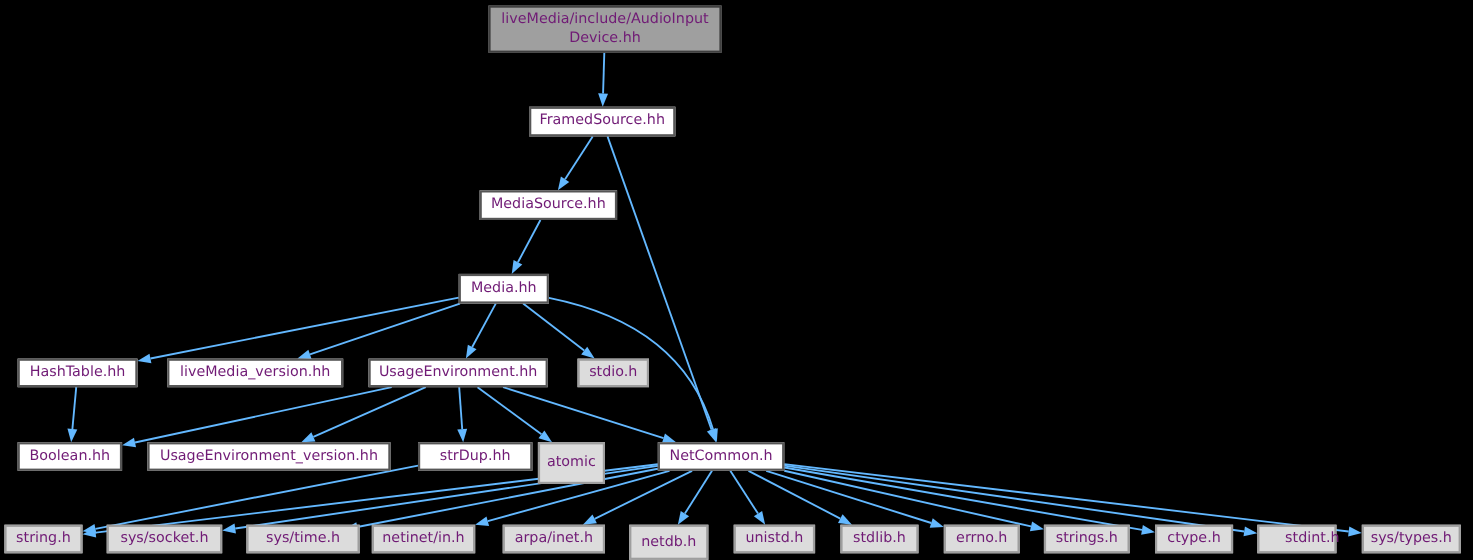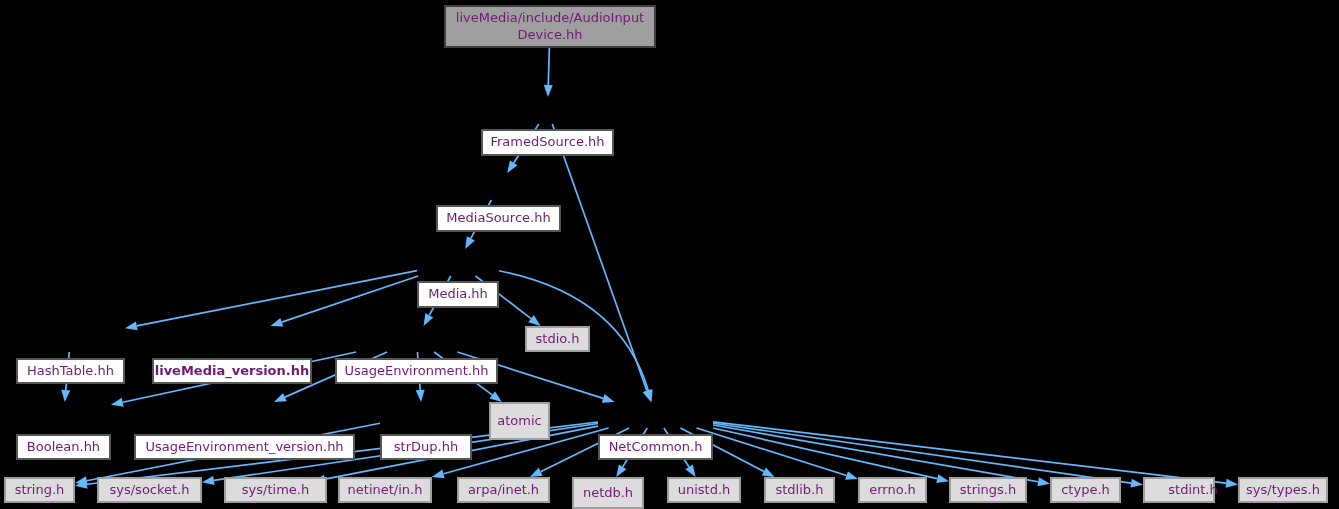--- a/index.html
+++ b/index.html
@@ -24,21 +24,21 @@
     align-items: center;
     justify-content: center;
     text-align: center;
     font-size: 13px;
     line-height: 1.3;
     color: #701a75;
     white-space: pre-line;
     cursor: default;
   }
   .node.root     { background: #9f9f9f; border: 2px solid #3f3f3f; }
-  .node.internal { background: #ffffff; border: 2px solid #565656; cursor: pointer; margin-top: 32px; }
+  .node.internal { background: #ffffff; border: 2px solid #565656; cursor: pointer; }
   .node.system   { background: #dcdcdc; border: 2px solid #9e9e9e; }
 </style>
 </head>
 <body>
 
 <div id="canvas">
   <svg id="edge-layer" width="1339" height="509" viewBox="0 0 1339 509">
       <path d="M 549.360119047619 48 L 548.2587705030417 85.00531109779845" fill="none" stroke="#63b8ff" stroke-width="1.7"></path>
       <polygon points="547.9017857142857,97 543.7607621647161,84.87144180201496 552.7567788413672,85.13918039358195" fill="#63b8ff"></polygon>
       <path d="M 538.796052631579 124 L 513.7064468643275 162.91449057777766" fill="none" stroke="#63b8ff" stroke-width="1.7"></path>
@@ -98,26 +98,26 @@
       <path d="M 713 421.8725099601594 L 1226.0848053845036 483.19738709774947" fill="none" stroke="#63b8ff" stroke-width="1.7"></path>
       <polygon points="1238,484.6215139442231 1225.550757817076,487.6655850785606 1226.6188529519313,478.72918911693836" fill="#63b8ff"></polygon>
     </svg>
   <div id="node-layer">
       <div class="node root" style="left: 444px; top: 5px; width: 212px; height: 43px;">liveMedia/include/AudioInput
 Device.hh</div>
       <div class="node internal" style="left: 481px; top: 97px; width: 133px; height: 27px;">FramedSource.hh</div>
       <div class="node internal" style="left: 436px; top: 173px; width: 125px; height: 27px;">MediaSource.hh</div>
       <div class="node internal" style="left: 417px; top: 249px; width: 82px; height: 27px;">Media.hh</div>
       <div class="node internal" style="left: 16px; top: 326px; width: 109px; height: 26px;">HashTable.hh</div>
-      <div class="node internal" style="left: 152px; top: 326px; width: 160px; height: 26px; font-weight: bold;">liveMedia_version.hh</div>
+      <div class="node internal" style="left: 152px; top: 326px; width: 160px; height: 26px;">liveMedia_version.hh</div>
       <div class="node internal" style="left: 335px; top: 326px; width: 163px; height: 26px;">UsageEnvironment.hh</div>
       <div class="node system" style="left: 525px; top: 326px; width: 65px; height: 26px;">stdio.h</div>
       <div class="node internal" style="left: 16px; top: 402px; width: 95px; height: 26px;">Boolean.hh</div>
       <div class="node internal" style="left: 134px; top: 402px; width: 221px; height: 26px;">UsageEnvironment_version.hh</div>
-      <div class="node internal" style="left: 380px; top: 402px; width: 92px; height: 26px;">strDup.hh</div>
+      <div class="node internal" style="left: 380px; top: 402px; width: 104px; height: 26px;">strDup.hh</div>
       <div class="node system" style="left: 489px; top: 402px; width: 61px; height: 38px;">atomic</div>
       <div class="node internal" style="left: 598px; top: 402px; width: 115px; height: 26px;">NetCommon.h</div>
       <div class="node system" style="left: 4px; top: 477px; width: 71px; height: 26px;">string.h</div>
       <div class="node system" style="left: 97px; top: 477px; width: 105px; height: 26px;">sys/socket.h</div>
       <div class="node system" style="left: 224px; top: 477px; width: 103px; height: 26px;">sys/time.h</div>
       <div class="node system" style="left: 338px; top: 477px; width: 94px; height: 26px;">netinet/in.h</div>
       <div class="node system" style="left: 457px; top: 477px; width: 93px; height: 26px;">arpa/inet.h</div>
       <div class="node system" style="left: 572px; top: 477px; width: 72px; height: 32px;">netdb.h</div>
       <div class="node system" style="left: 667px; top: 477px; width: 74px; height: 26px;">unistd.h</div>
       <div class="node system" style="left: 764px; top: 477px; width: 71px; height: 26px;">stdlib.h</div>

